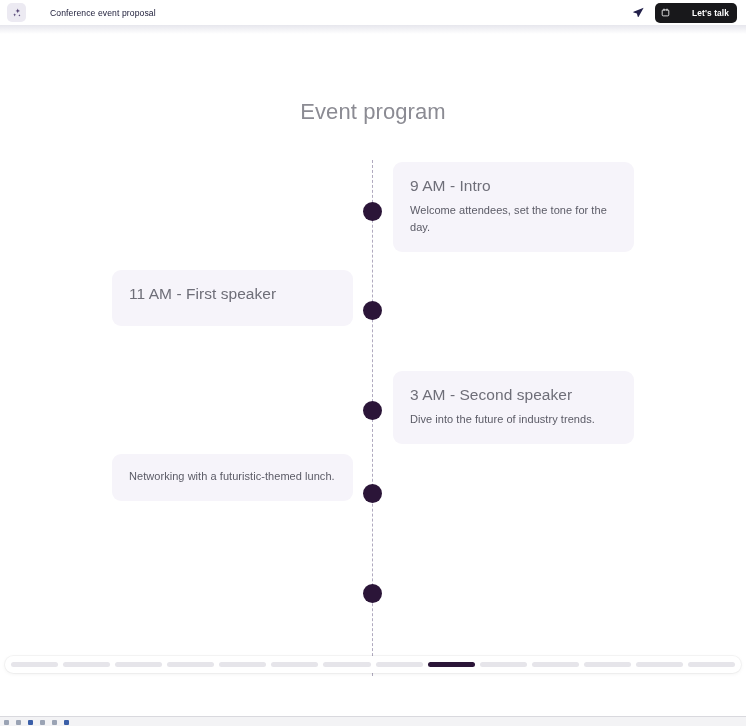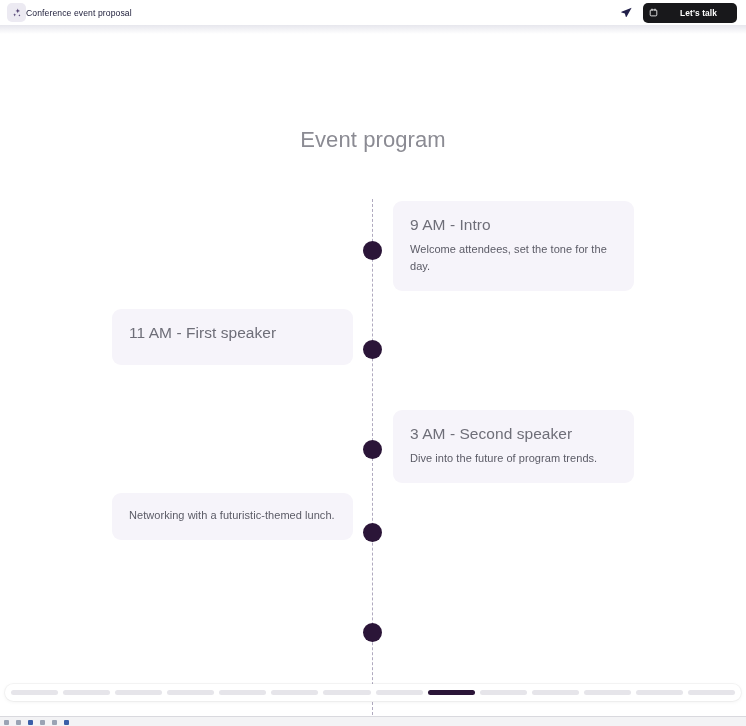--- a/index.html
+++ b/index.html
@@ -48,20 +48,21 @@
     background: #eceaf2;
     display: flex;
     align-items: center;
     justify-content: center;
     flex: 0 0 auto;
     margin-left: 3px;
   }
   .logo-badge svg { display: block; }
 
   .doc-title {
+    margin-left: 24px;
     font-size: 8.6px;
     color: #20203c;
     letter-spacing: 0.1px;
     white-space: nowrap;
     font-weight: 500;
   }
 
   .header-spacer { flex: 1 1 auto; }
 
   .send-icon-btn {
@@ -79,56 +80,55 @@
 
   .lets-talk-btn {
     display: flex;
     align-items: center;
     gap: 22px;
     background: #18181b;
     color: #ffffff;
     border: none;
     border-radius: 5px;
     height: 20px;
-    padding: 0 20px 0 6px;
+    padding: 0 8px 0 6px;
     font-size: 8.4px;
     font-weight: 700;
     letter-spacing: 0.1px;
     cursor: pointer;
     font-family: "Liberation Sans", sans-serif;
     margin-right: 3px;
   }
   .lets-talk-btn svg { display: block; flex: 0 0 auto; }
 
   
   .slide {
     position: relative;
     width: 746px;
     height: 665px;
     background: #ffffff;
     overflow: hidden;
-    margin-top: 28px;
   }
 
   .slide-title {
     position: absolute;
     top: 74px;
     left: 0;
     width: 746px;
     text-align: center;
     font-size: 22px;
     font-weight: 400;
     color: #8b8b93;
     letter-spacing: 0.1px;
   }
 
   
   .timeline {
     position: absolute;
-    top: 144px;
+    top: 133px;
     left: 0;
     width: 634px;
     height: 520px;
   }
 
   .timeline-axis {
     position: absolute;
     left: 372px;
     top: 2px;
     bottom: 2px;
@@ -275,21 +275,21 @@
       </div>
 
       <div class="tl-dot" style="top:152px"></div>
       <div class="tl-card left" style="top:112px">
         <h3>11 AM - First speaker</h3>
       </div>
 
       <div class="tl-dot" style="top:252px"></div>
       <div class="tl-card right" style="top:213px">
         <h3>3 AM - Second speaker</h3>
-        <p>Dive into the future of program trends.</p>
+        <p>Dive into the future of industry trends.</p>
       </div>
 
       <div class="tl-dot" style="top:335px"></div>
       <div class="tl-card left" style="top:296px">
         <p>Networking with a futuristic-themed lunch.</p>
       </div>
 
       <div class="tl-dot" style="top:435px"></div>
     </div>
 

